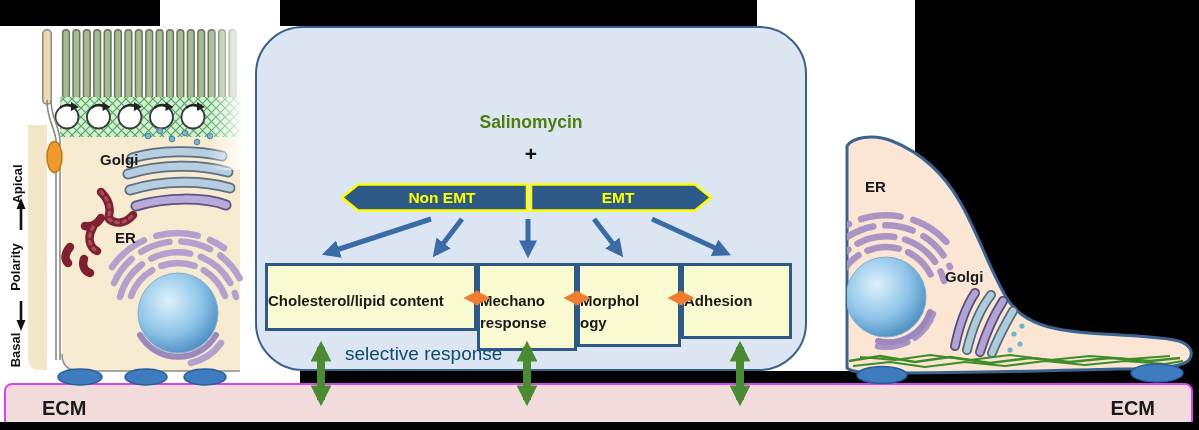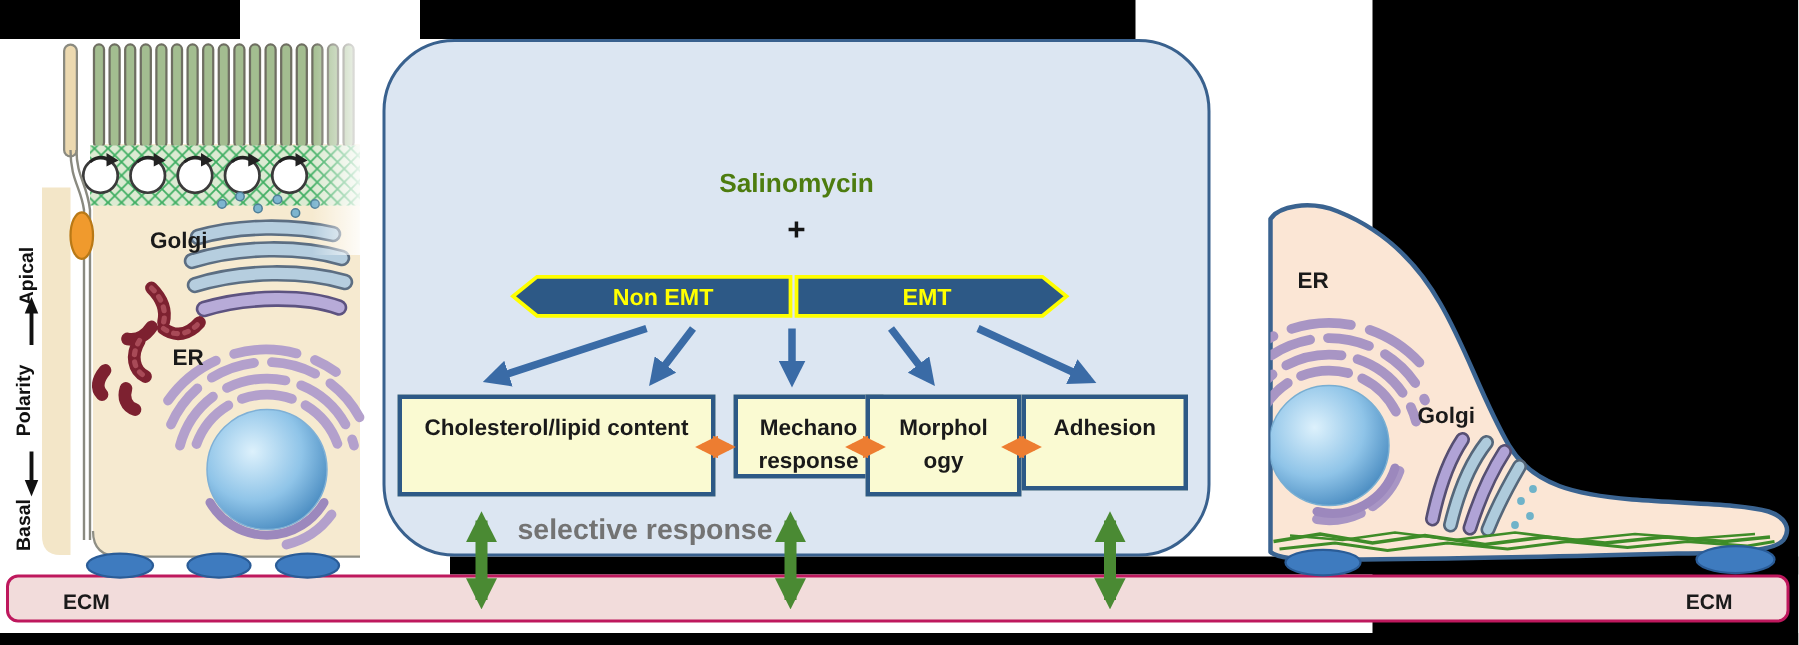--- a/index.html
+++ b/index.html
@@ -8,32 +8,32 @@
   .abs{position:absolute;}
   .black{background:#000;}
   
   #container-box{left:255px;top:26px;width:552px;height:345px;background:#dce6f2;
     border:2.5px solid #39618e;border-radius:48px;box-sizing:border-box;z-index:10;}
   #salinomycin-title{left:255px;top:112px;width:552px;text-align:center;font-size:17.5px;
     font-weight:bold;color:#4d7c0f;z-index:25;}
   #plus-sign{left:255px;top:142px;width:552px;text-align:center;font-size:21px;
     font-weight:bold;color:#151515;z-index:25;}
   .process-box{background:#fafad2;border:3px solid #2d5986;box-sizing:border-box;z-index:12;
-    display:flex;flex-direction:column;align-items:center;padding-top:9px;
+    display:flex;flex-direction:column;align-items:flex-start;padding-top:24px;
     font-size:15px;font-weight:bold;color:#1a1a1a;line-height:22px;text-align:center;}
   #box-cholesterol{left:265px;top:263px;width:212px;height:68px;}
-  #box-mechano{left:489px;top:263px;width:100px;height:56px;}
-  #box-morphology{left:577px;top:263px;width:104px;height:68px;}
-  #box-adhesion{left:681px;top:263px;width:111px;height:64px;}
-  #selective-response{left:345px;top:343px;font-size:19px;font-weight:bold;color:#737373;z-index:25;}
+  #box-mechano{left:477px;top:263px;width:100px;height:88px;}
+  #box-morphology{left:577px;top:263px;width:104px;height:84px;}
+  #box-adhesion{left:681px;top:263px;width:111px;height:76px;}
+  #selective-response{left:345px;top:343px;font-size:19px;font-weight:normal;color:#0c4a6e;z-index:25;}
   
-  #ecm-bar{left:4px;top:383px;width:1189px;height:32px;background:#f2dcdb;
-    border:2px solid #be185d;border-radius:8px;box-sizing:border-box;z-index:8;
+  #ecm-bar{left:4px;top:383px;width:1189px;height:47px;background:#f2dcdb;
+    border:2px solid #d946ef;border-radius:8px;box-sizing:border-box;z-index:8;
     display:flex;align-items:center;justify-content:space-between;padding:4px 36px 0 36px;
-    font-size:14px;font-weight:bold;color:#1a1a1a;}
+    font-size:20px;font-weight:bold;color:#1a1a1a;}
   svg{display:block;}
   svg text{font-family:"Liberation Sans",sans-serif;}
 </style>
 </head>
 <body>
 
 <div id="stage">
 
   <div class="abs black" style="left:0;top:0;width:160px;height:26px;"></div>
   <div class="abs black" style="left:280px;top:0;width:477px;height:26px;"></div>

